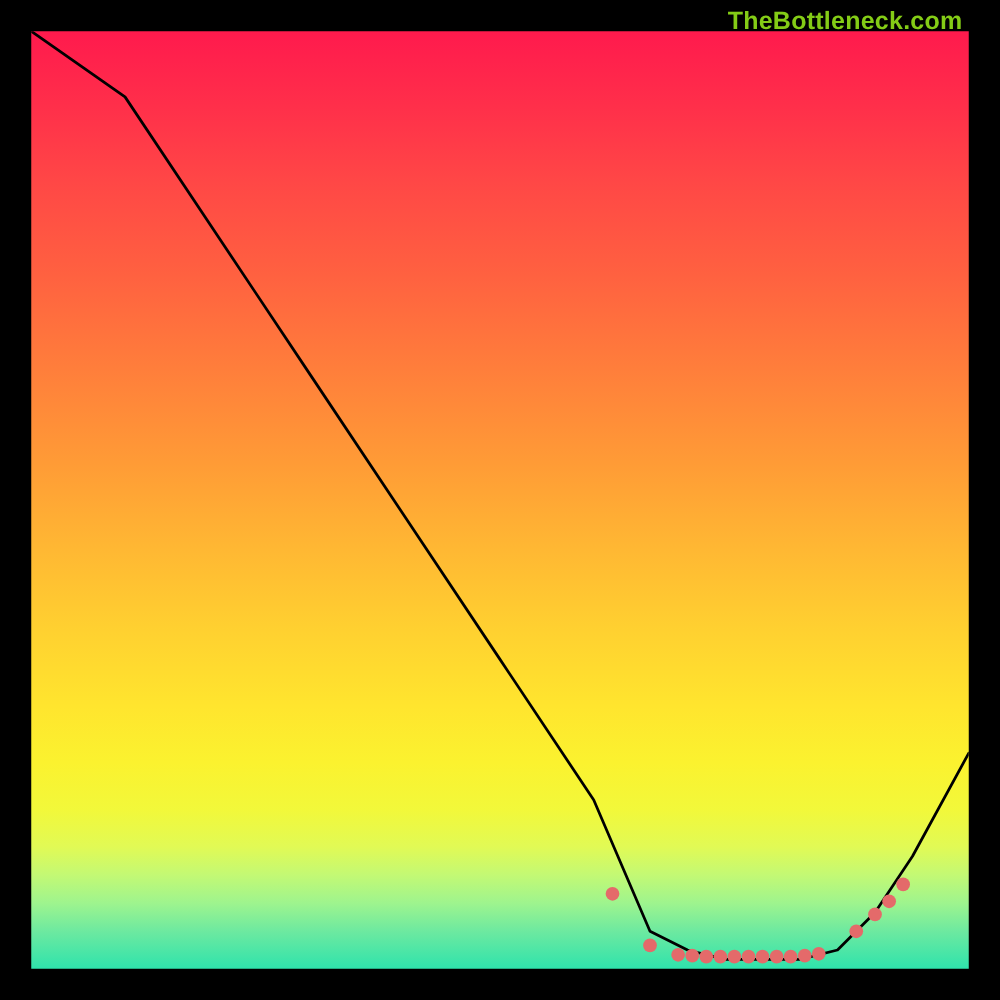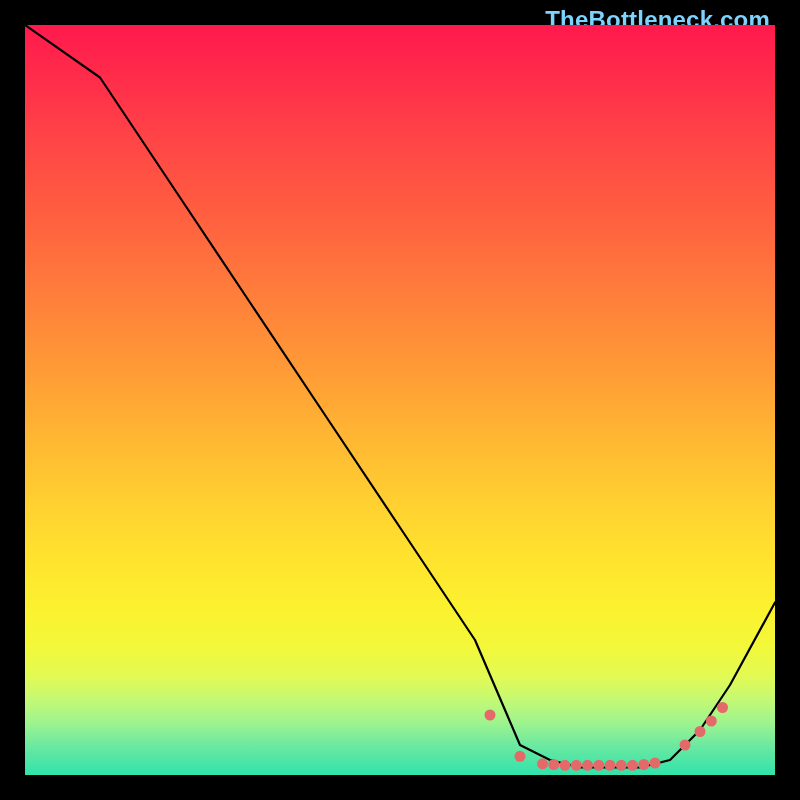--- a/index.html
+++ b/index.html
@@ -41,22 +41,22 @@
       #c3f974 90%,
       #9ef48e 93%,
       #6de9a0 96%,
       #2fe3ac 100%
     );
   }
   .watermark {
     position: absolute;
     top: 6px;
     right: 30px;
-    color: #7dd3fc;
-    font-size: 24px;
+    color: #84cc16;
+    font-size: 20px;
     font-weight: 600;
     letter-spacing: 0.2px;
     user-select: none;
   }
   svg.overlay {
     position: absolute;
     left: 0;
     top: 0;
     width: 750px;
     height: 750px;

